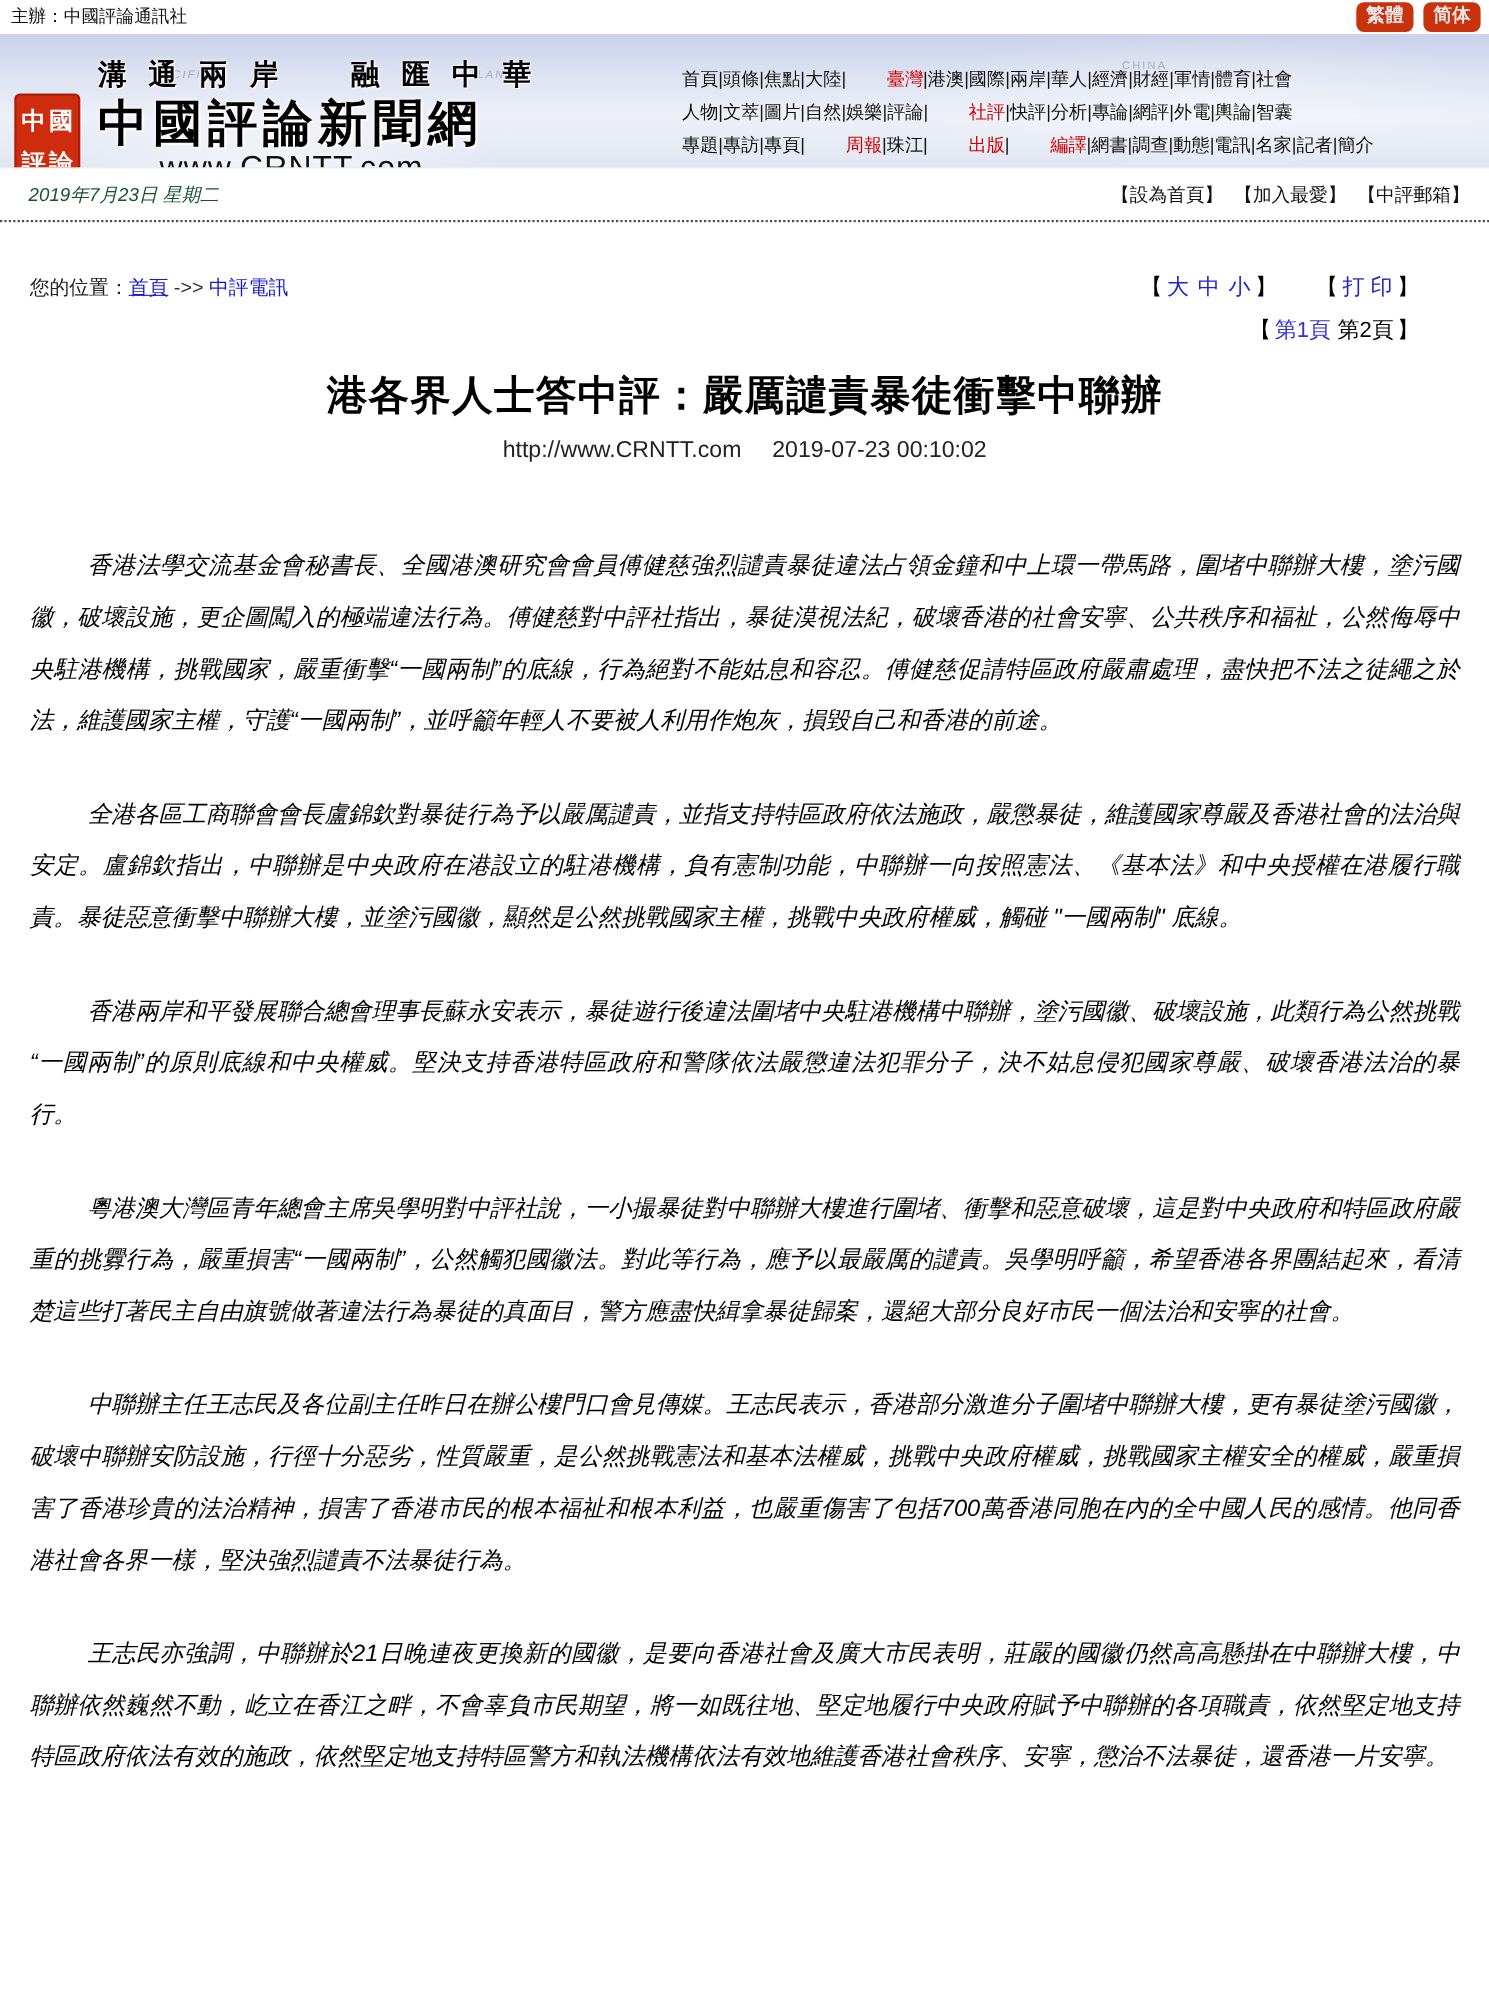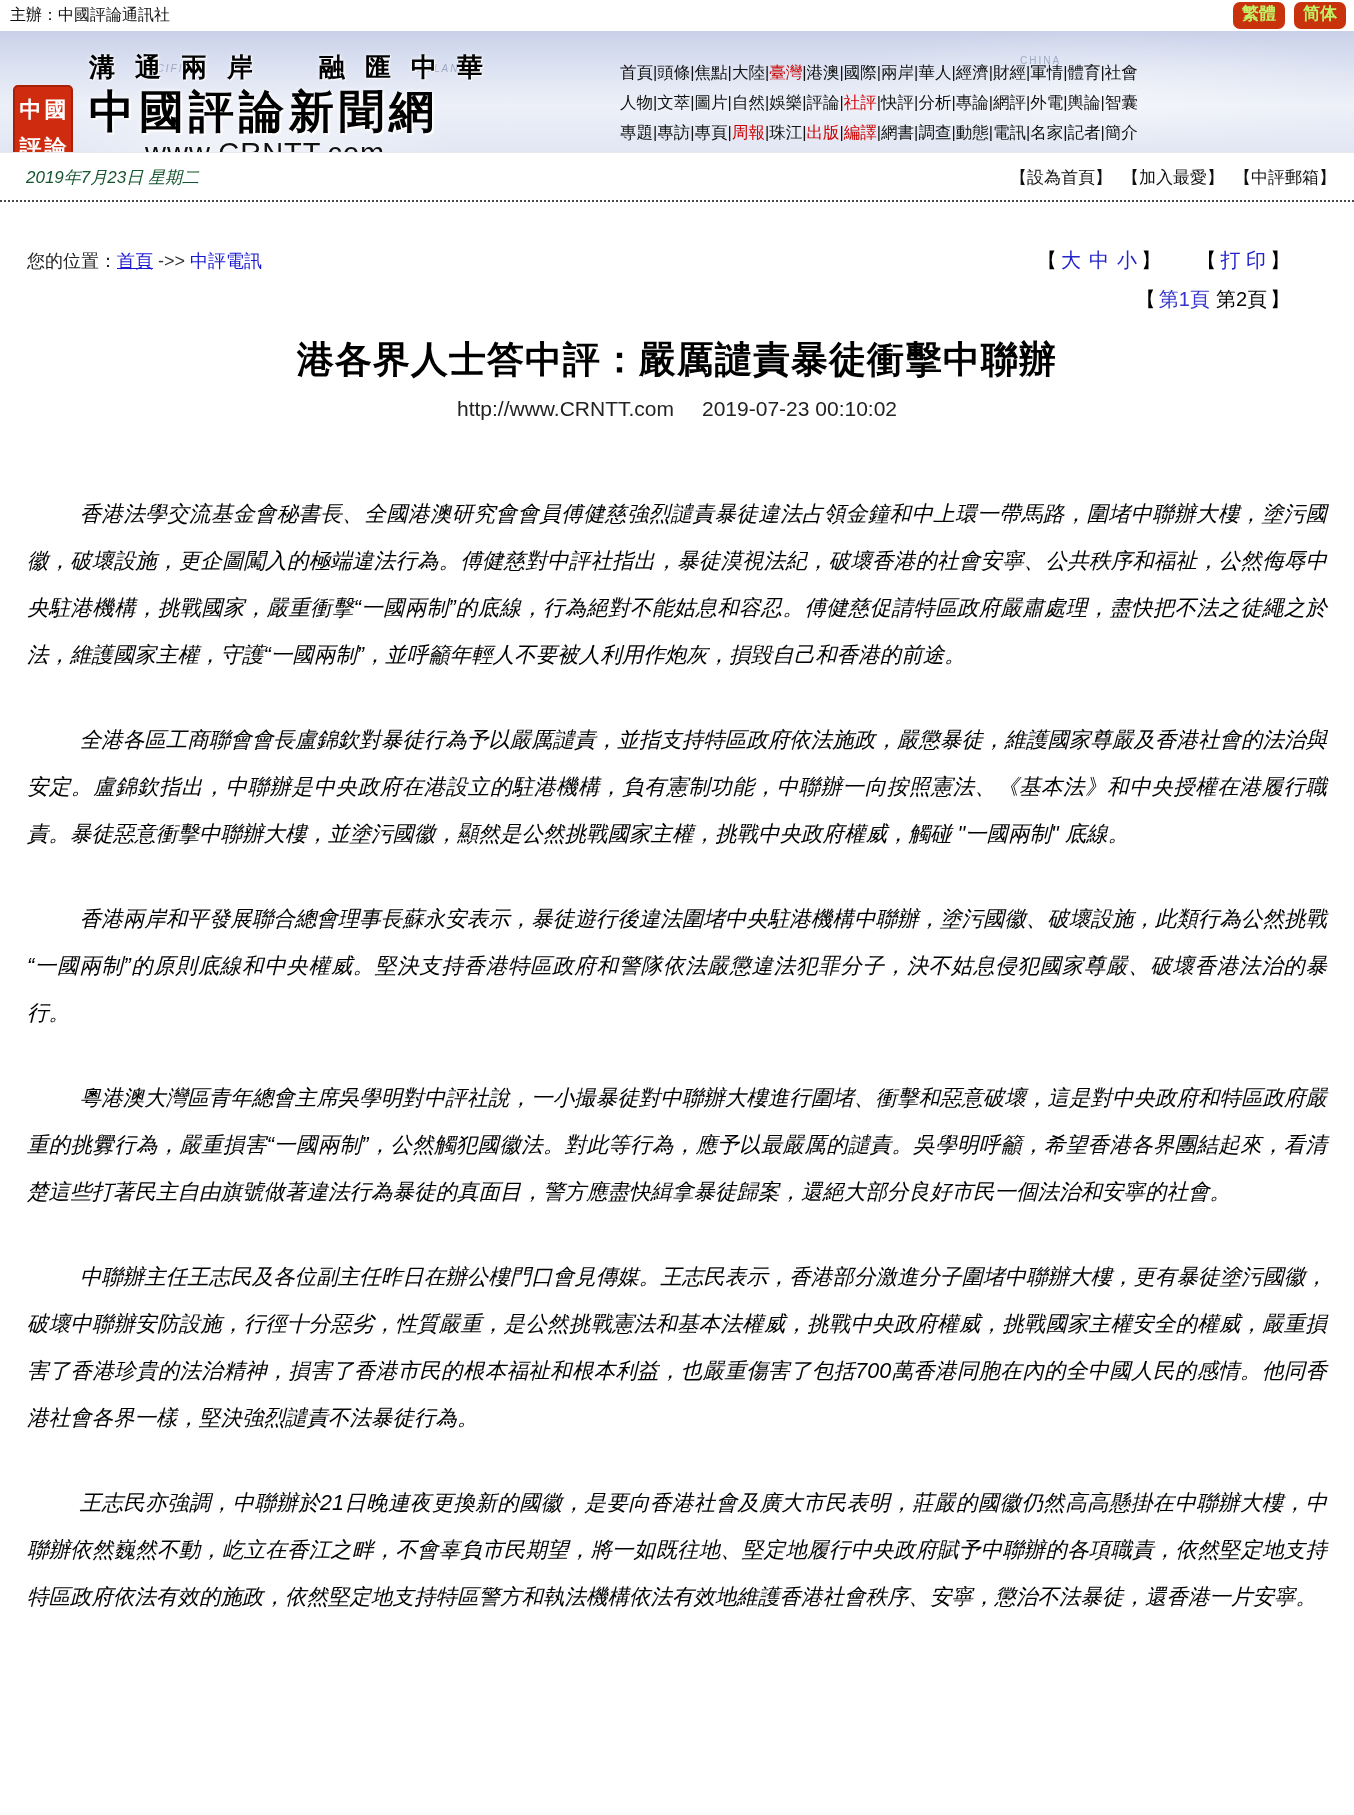--- a/index.html
+++ b/index.html
@@ -13,21 +13,21 @@
   a { cursor:pointer; }
 
   
   .top-strip {
     display:flex; justify-content:space-between; align-items:center;
     height:31px; padding:2px 8px 2px 10px; background:#fff;
   }
   .host-label { font-size:16px; color:#111; }
   .lang-btns { display:flex; gap:9px; }
   .lang-btn {
-    background:#c8330e; color:#bef264; font-size:17px; font-weight:bold;
+    background:#c8330e; color:#e5e5e5; font-size:17px; font-weight:bold;
     padding:2px 9px 4px; border-radius:7px; text-decoration:none; line-height:1.2;
   }
 
   
   .banner {
     position:relative; height:122px; overflow:hidden;
     background:
       radial-gradient(ellipse 300px 80px at 250px 120px, rgba(255,255,255,.55), rgba(255,255,255,0) 70%),
       radial-gradient(ellipse 400px 90px at 1100px 60px, rgba(255,255,255,.4), rgba(255,255,255,0) 70%),
       linear-gradient(180deg,#c9d1e9 0%,#dbe1f1 28%,#edf0f8 62%,#e1e6f3 100%);
@@ -63,21 +63,21 @@
   .site-url {
     font-size:29px; color:#111; letter-spacing:1px; margin:2px 0 0 56px;
     text-shadow:0 0 3px #fff; font-family:"Liberation Sans","DejaVu Sans",sans-serif;
   }
 
   .nav-menu {
     position:absolute; left:620px; top:26px;
     font-size:16.5px; line-height:30px; white-space:nowrap; color:#111;
   }
   .nav-row a { color:#111; text-decoration:none; }
-  .nav-row a.red { color:#cc0000; }
+  .nav-row a.red { color:#cc0000;padding-left:37px; }
   .nav-sep { color:#111; }
 
   
   .date-row {
     display:flex; justify-content:space-between; align-items:center;
     padding:13px 18px 11px 26px; border-bottom:2px dotted #4a4a4a;
   }
   .date-text { font-size:17px; color:#14532d;font-style:italic; }
   .quick-links a { color:#111; text-decoration:none; font-size:17px; margin-left:10px; }
 

